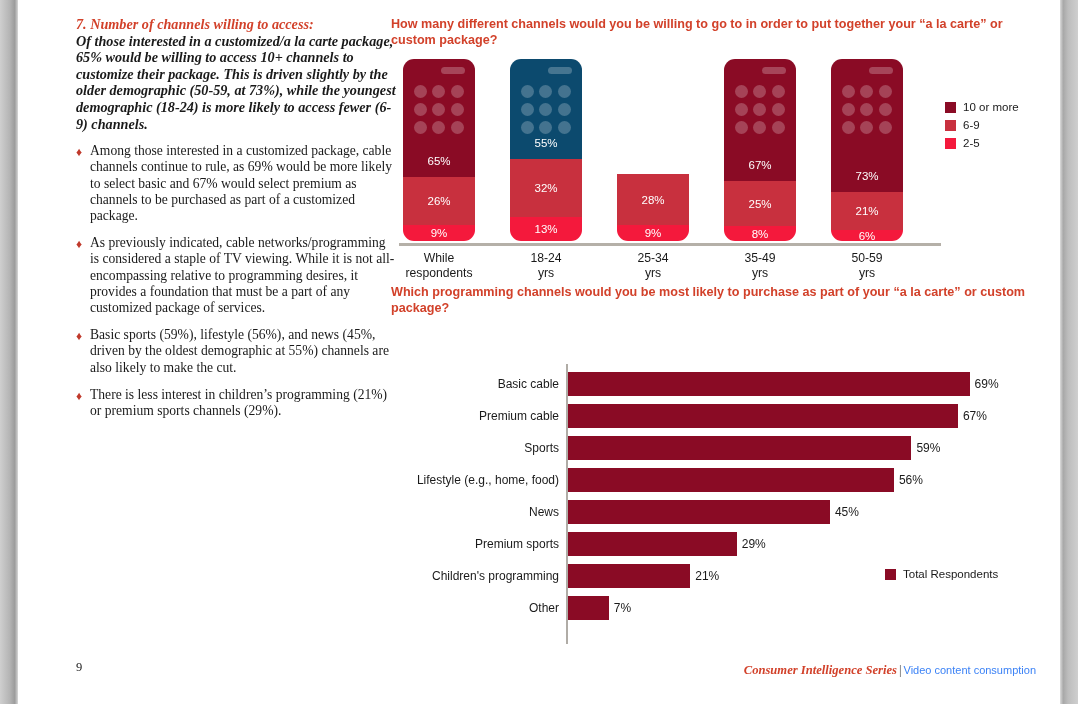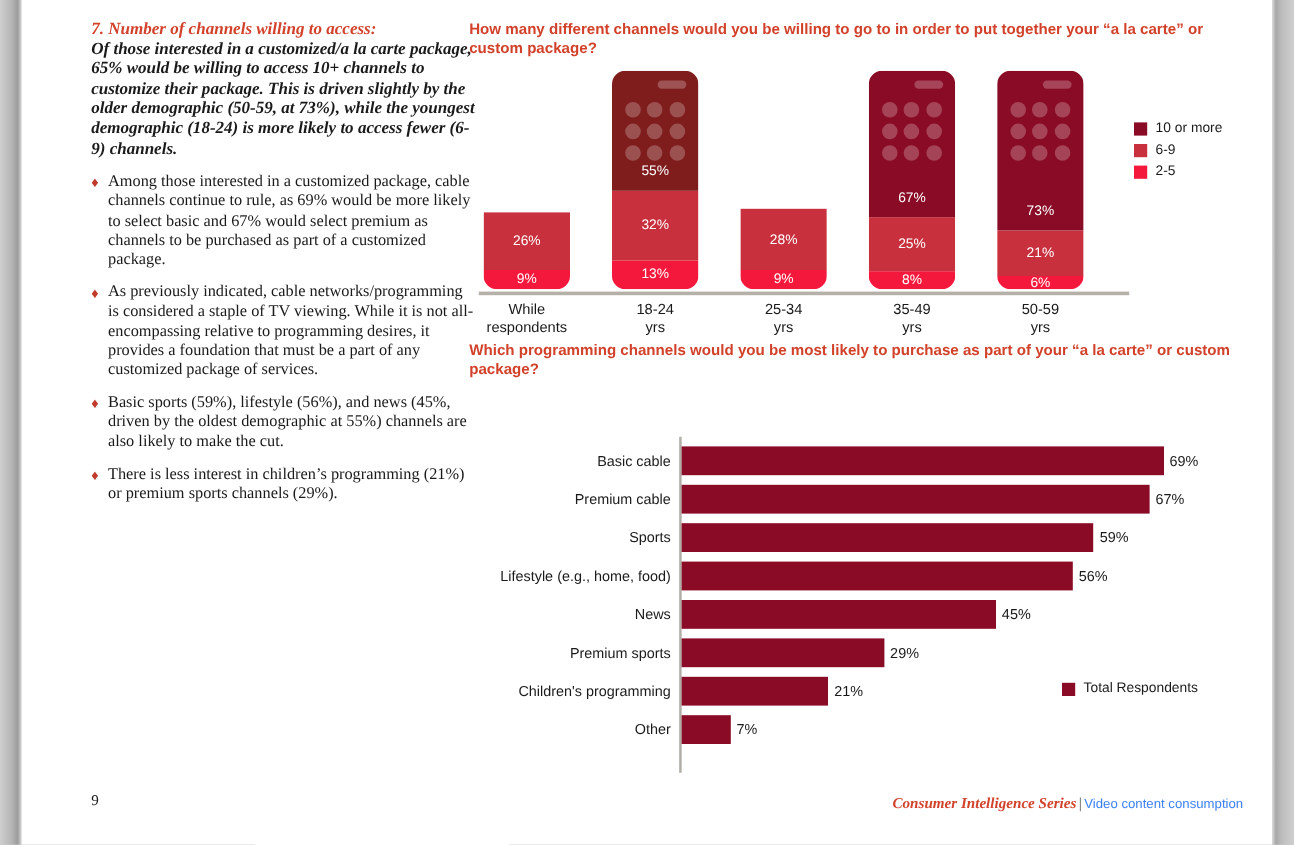--- a/index.html
+++ b/index.html
@@ -340,20 +340,23 @@
       <div id="chart1">
         <div id="chart1-plot">
           <div class="axis-line-h"></div>
         <div class="remote" style="left: 12px; width: 72px; height: 182px;">
               <div class="seg s3" style="bottom: 0px; height: 16.38px; background: rgb(244, 25, 60);">
                 <span>9%</span>
               </div>
               <div class="seg s2" style="bottom: 16.38px; height: 47.32px; background: rgb(200, 48, 62);">
                 <span>26%</span>
               </div>
+              <div class="seg s1" style="bottom: 63.7px; height: 118.3px; background: rgb(138, 11, 37); align-items: flex-end; padding-bottom: 10px;">
+                <span>65%</span>
+              </div>
               <div class="remote-speaker"></div>
               <div class="remote-keys">
                 <div class="remote-key"></div>
                 <div class="remote-key"></div>
                 <div class="remote-key"></div>
                 <div class="remote-key"></div>
                 <div class="remote-key"></div>
                 <div class="remote-key"></div>
                 <div class="remote-key"></div>
                 <div class="remote-key"></div>
@@ -364,21 +367,21 @@
               <div>While</div>
               <div>respondents</div>
             </div>
             <div class="remote" style="left: 119px; width: 72px; height: 182px;">
               <div class="seg s3" style="bottom: 0px; height: 23.66px; background: rgb(244, 25, 60);">
                 <span>13%</span>
               </div>
               <div class="seg s2" style="bottom: 23.66px; height: 58.24px; background: rgb(200, 48, 62);">
                 <span>32%</span>
               </div>
-              <div class="seg s1" style="bottom: 81.9px; height: 100.1px; background: #7f1d1d; align-items: flex-end; padding-bottom: 10px;">
+              <div class="seg s1" style="bottom: 81.9px; height: 100.1px; background: #0c4a6e; align-items: flex-end; padding-bottom: 10px;">
                 <span>55%</span>
               </div>
               <div class="remote-speaker"></div>
               <div class="remote-keys">
                 <div class="remote-key"></div>
                 <div class="remote-key"></div>
                 <div class="remote-key"></div>
                 <div class="remote-key"></div>
                 <div class="remote-key"></div>
                 <div class="remote-key"></div>

